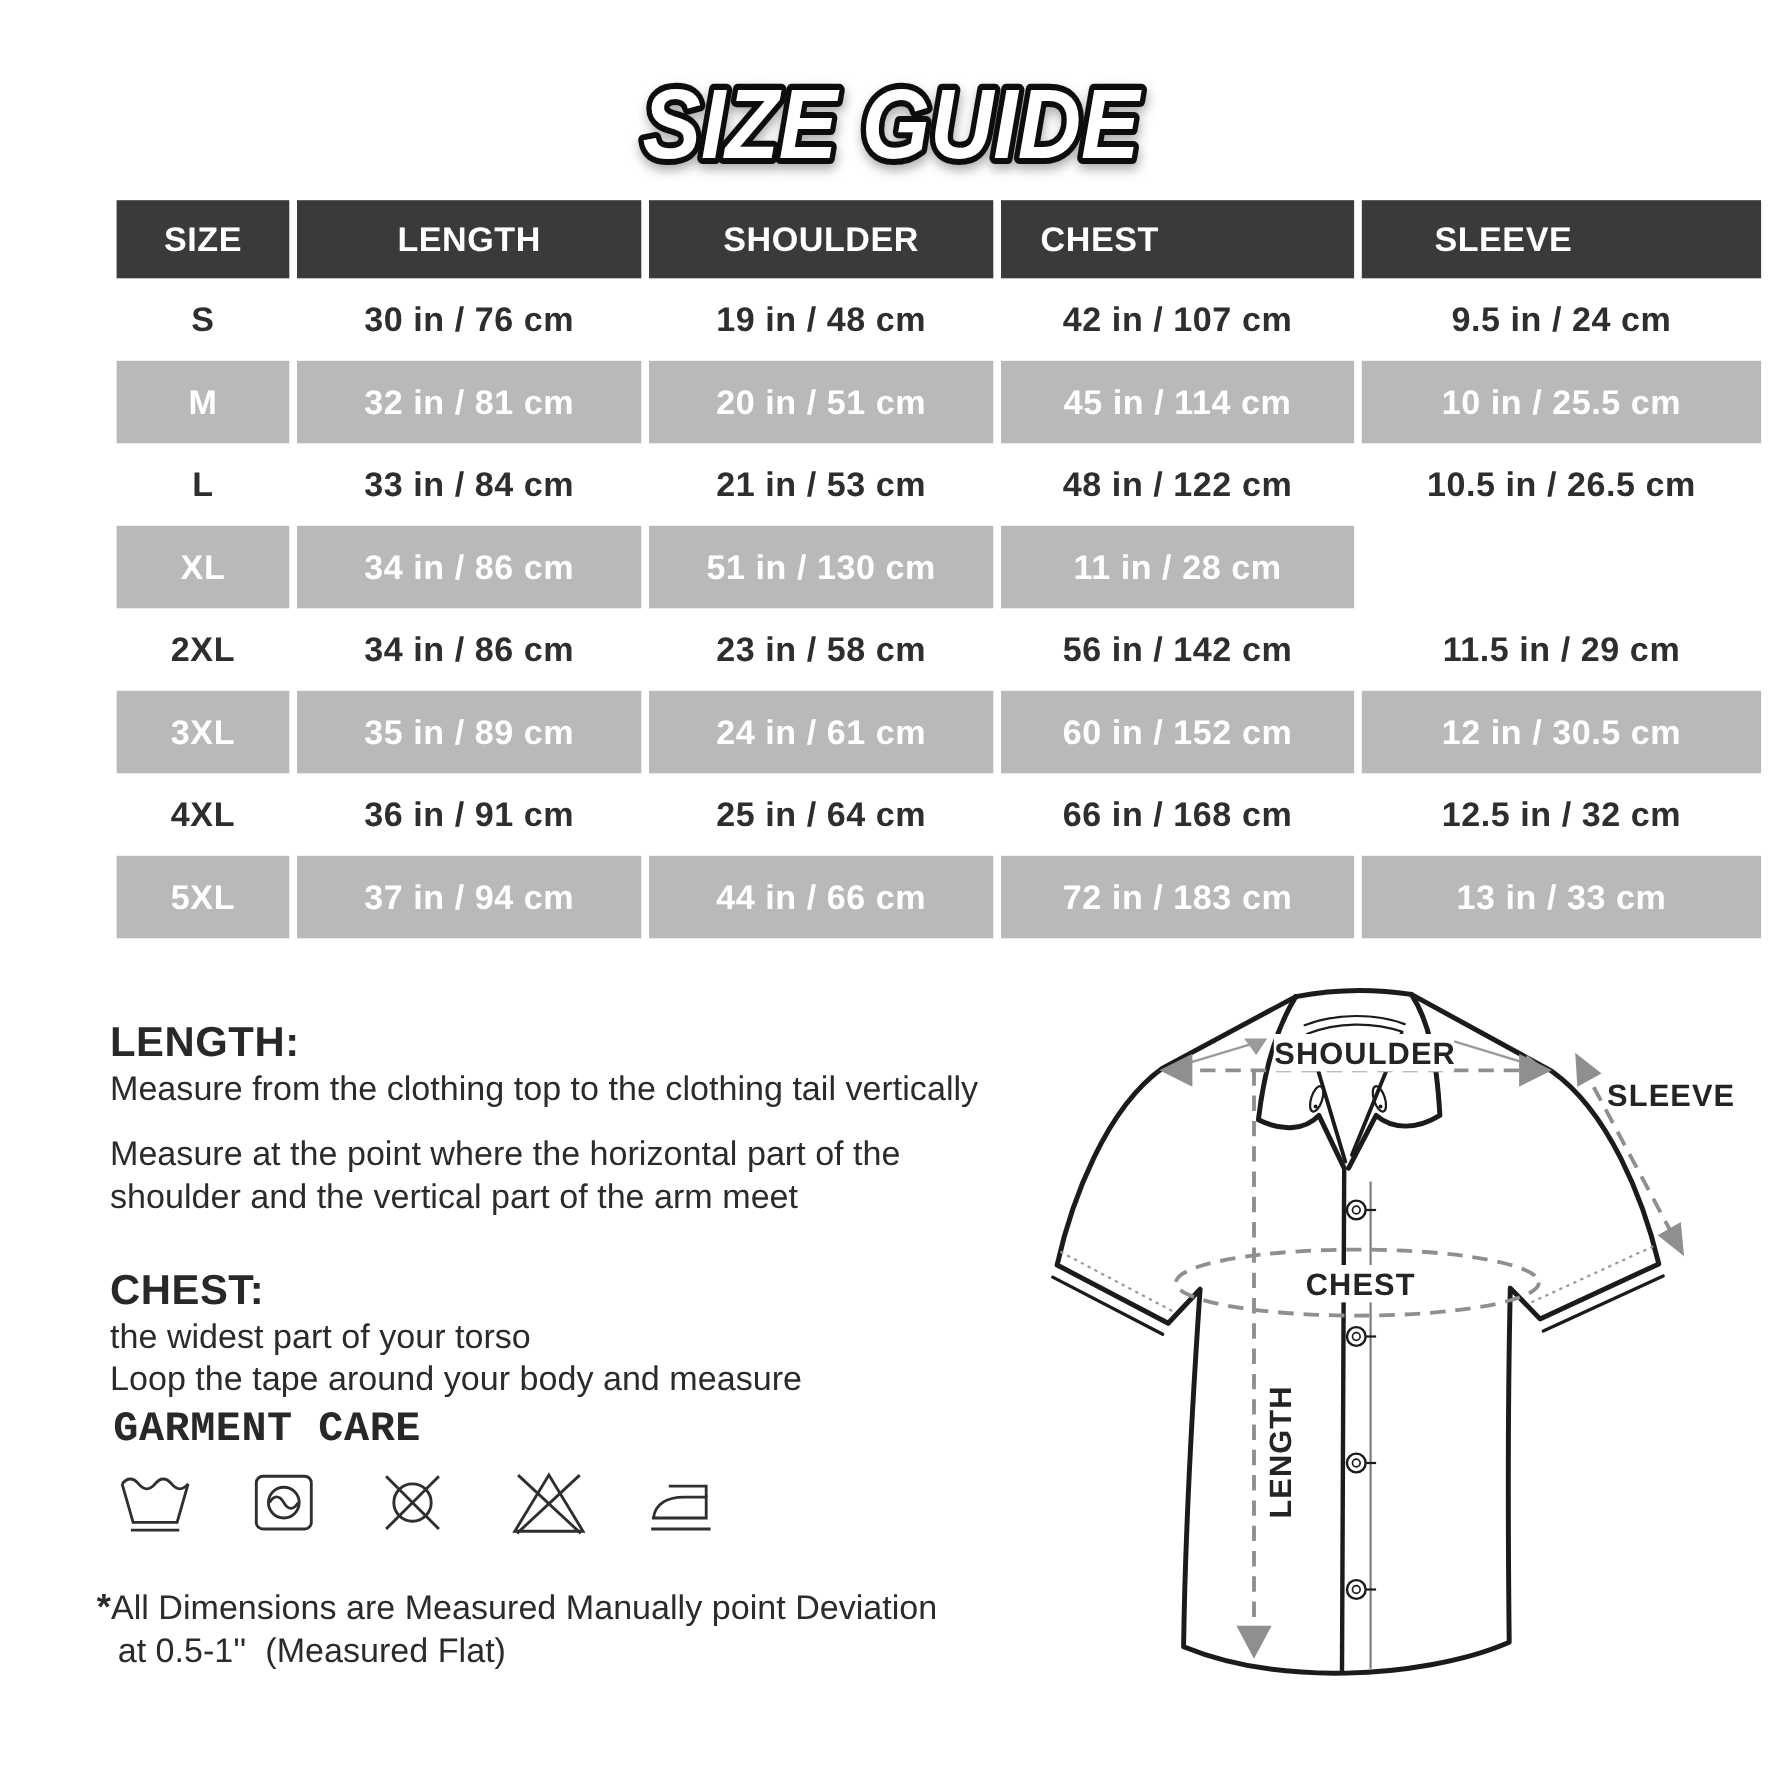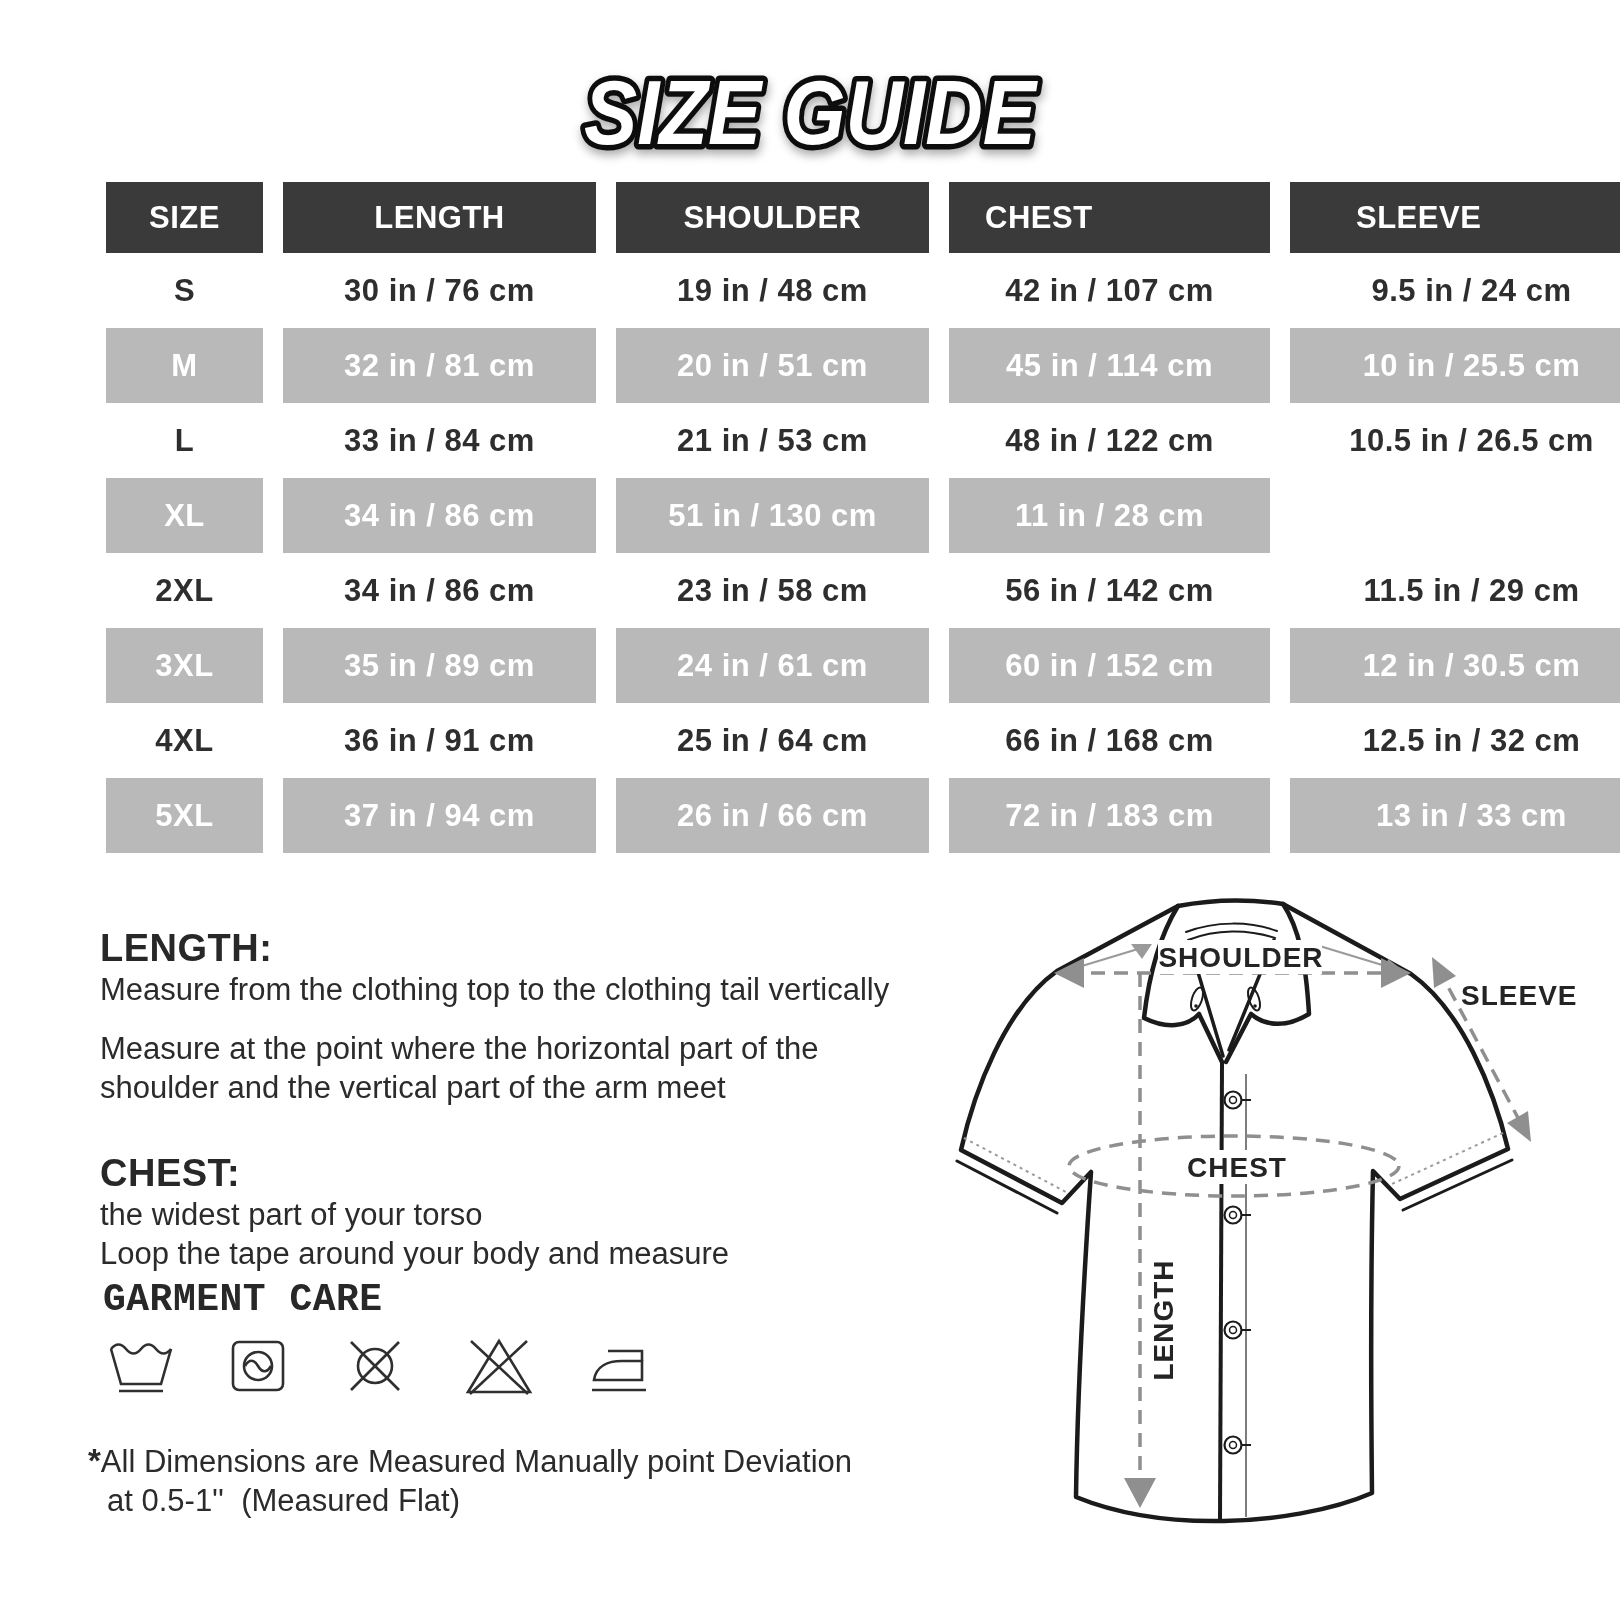--- a/index.html
+++ b/index.html
@@ -5,21 +5,21 @@
   html,body{margin:0;padding:0;background:#fff;}
   body{width:1620px;height:1620px;position:relative;overflow:hidden;
        font-family:"Liberation Sans",sans-serif;-webkit-font-smoothing:antialiased;}
   .canvas{position:absolute;left:0;top:0;width:1620px;height:1620px;background:#fff;}
 
   
   .title-svg{position:absolute;left:400px;top:48px;}
 
   
   .size-table{position:absolute;left:60px;top:182px;width:1495px;}
-  .t-row{display:grid;grid-template-columns:157px 313px 313px 321px 363px;column-gap:20px;height:75px;padding-left:46px;}
+  .t-row{display:grid;grid-template-columns:157px 313px 313px 321px 363px;column-gap:7px;height:75px;padding-left:46px;}
   .t-row.head{height:71px;}
   .cell{display:flex;align-items:center;justify-content:center;
         font-weight:bold;font-size:31px;color:#2e2e2e;letter-spacing:.5px;}
   .head .cell{background:#3a3a3a;color:#fff;font-size:31px;}
   .head .h-chest{justify-content:flex-start;padding-left:36px;box-sizing:border-box;}
   .head .h-sleeve{justify-content:flex-start;padding-left:66px;box-sizing:border-box;}
   .t-row.shaded .cell{background:#b9b9b9;color:#fff;}
 
   
   .section{position:absolute;left:100px;margin-top:33px;}
@@ -102,21 +102,21 @@
     <div class="t-row">
       <div class="cell">4XL</div>
       <div class="cell">36 in / 91 cm</div>
       <div class="cell">25 in / 64 cm</div>
       <div class="cell">66 in / 168 cm</div>
       <div class="cell">12.5 in / 32 cm</div>
     </div>
     <div class="t-row shaded">
       <div class="cell">5XL</div>
       <div class="cell">37 in / 94 cm</div>
-      <div class="cell">26 in / 66 cm</div>
+      <div class="cell">44 in / 66 cm</div>
       <div class="cell">72 in / 183 cm</div>
       <div class="cell">13 in / 33 cm</div>
     </div>
   </div>
 
   <div class="section" style="top:893px">
     <div class="sec-heading">LENGTH:</div>
     <div class="sec-line">Measure from the clothing top to the clothing tail vertically</div>
   </div>
 

